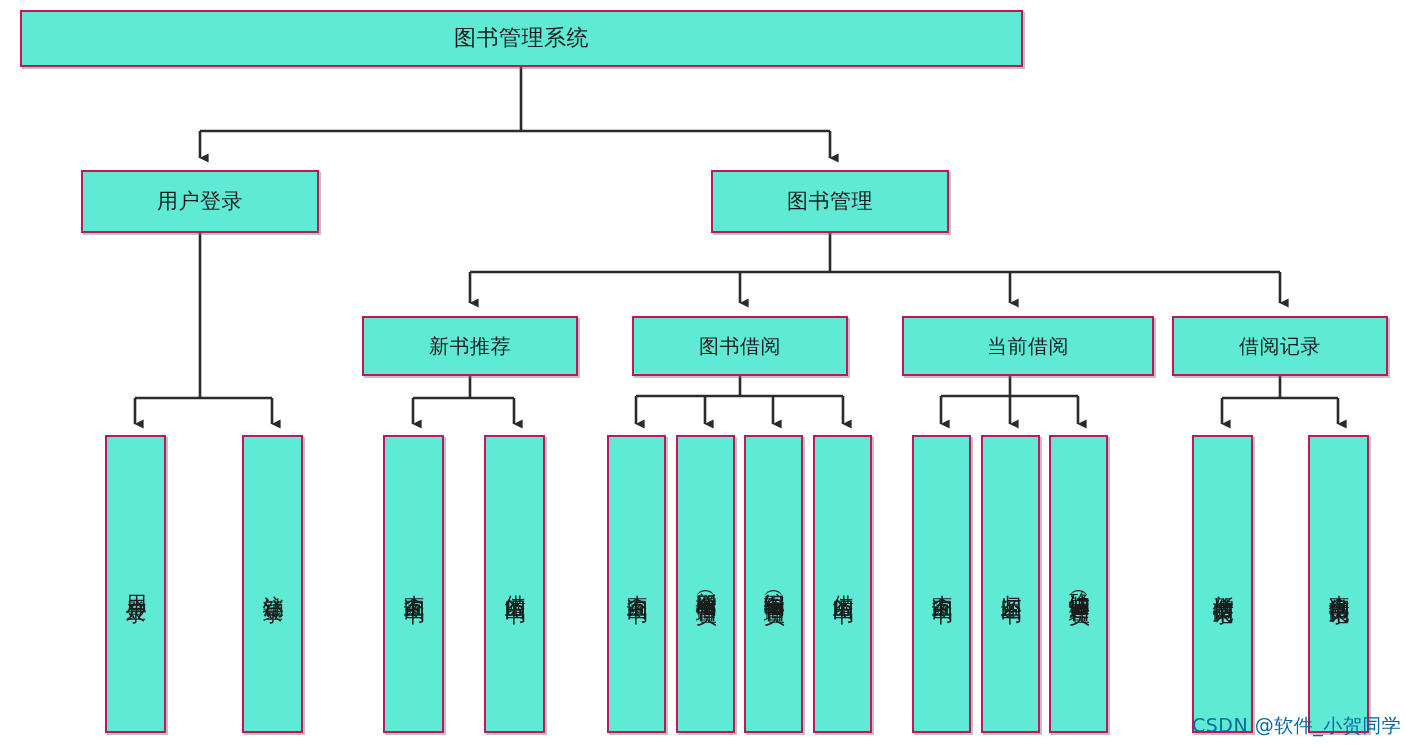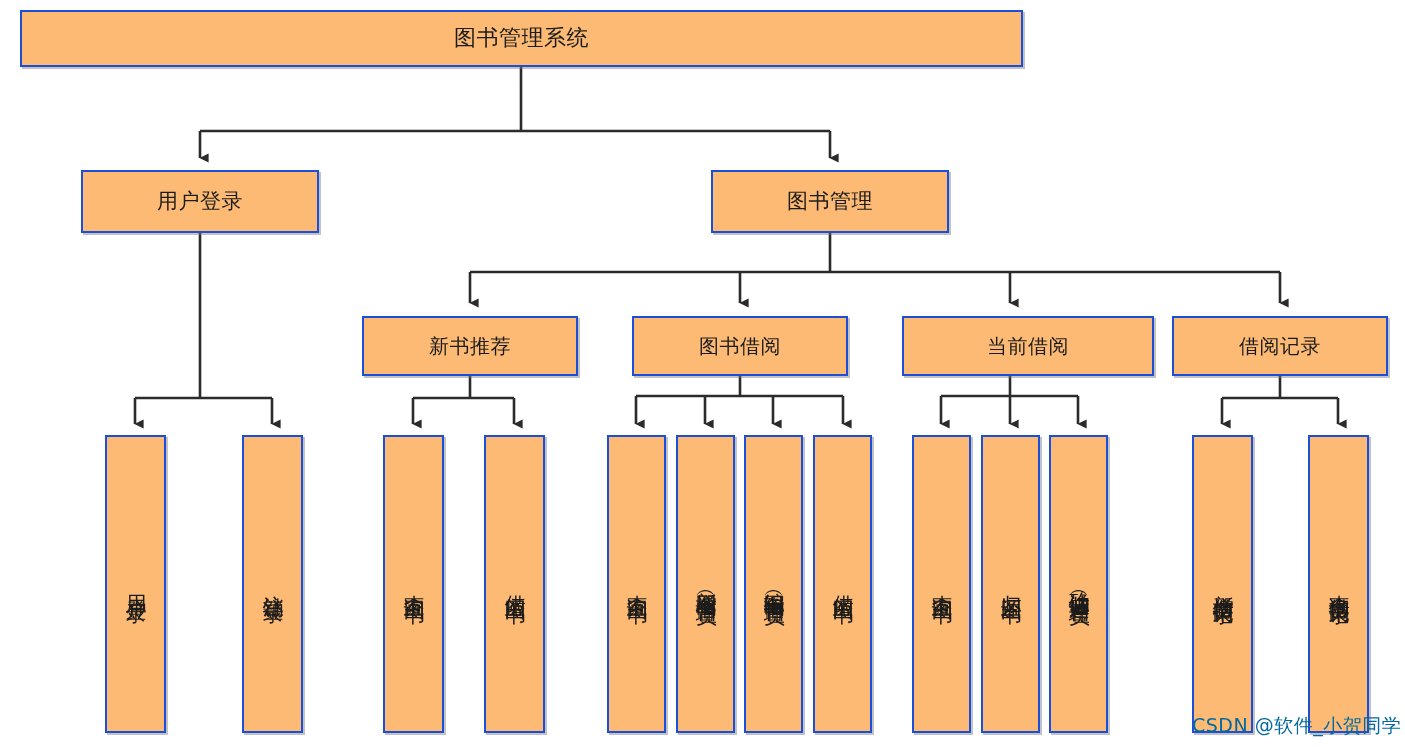--- a/index.html
+++ b/index.html
@@ -21,22 +21,22 @@
     position: absolute;
     left: 0;
     top: 0;
     width: 1405px;
     height: 747px;
     pointer-events: none;
   }
   .node {
     position: absolute;
     box-sizing: border-box;
-    background: #fdba74;
-    border: 2px solid #1d4ed8;
+    background: #5eead4;
+    border: 2px solid #be185d;
     display: flex;
     align-items: center;
     justify-content: center;
     color: #1b1b1b;
     font-family: Liberation Serif, serif;
   }
   .node.shadowed {
     box-shadow: 2px 2px 0 rgba(120,120,120,0.45);
   }
   .node-label {

